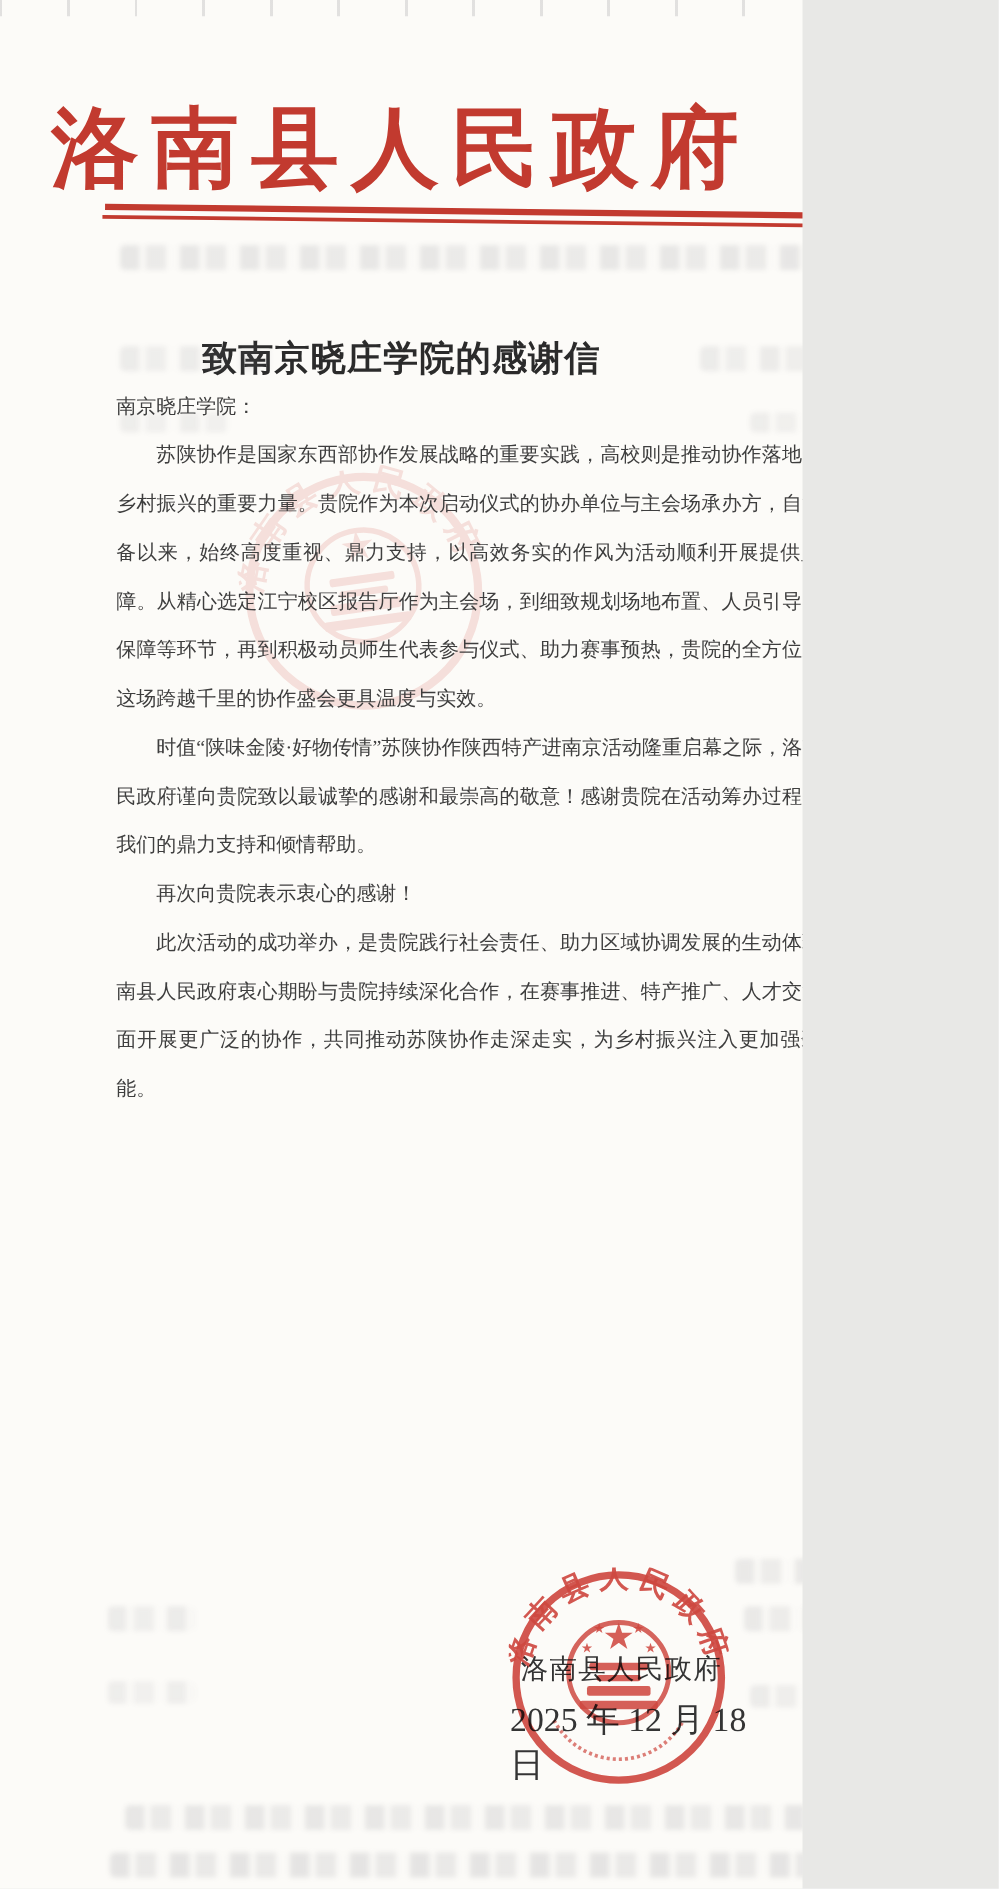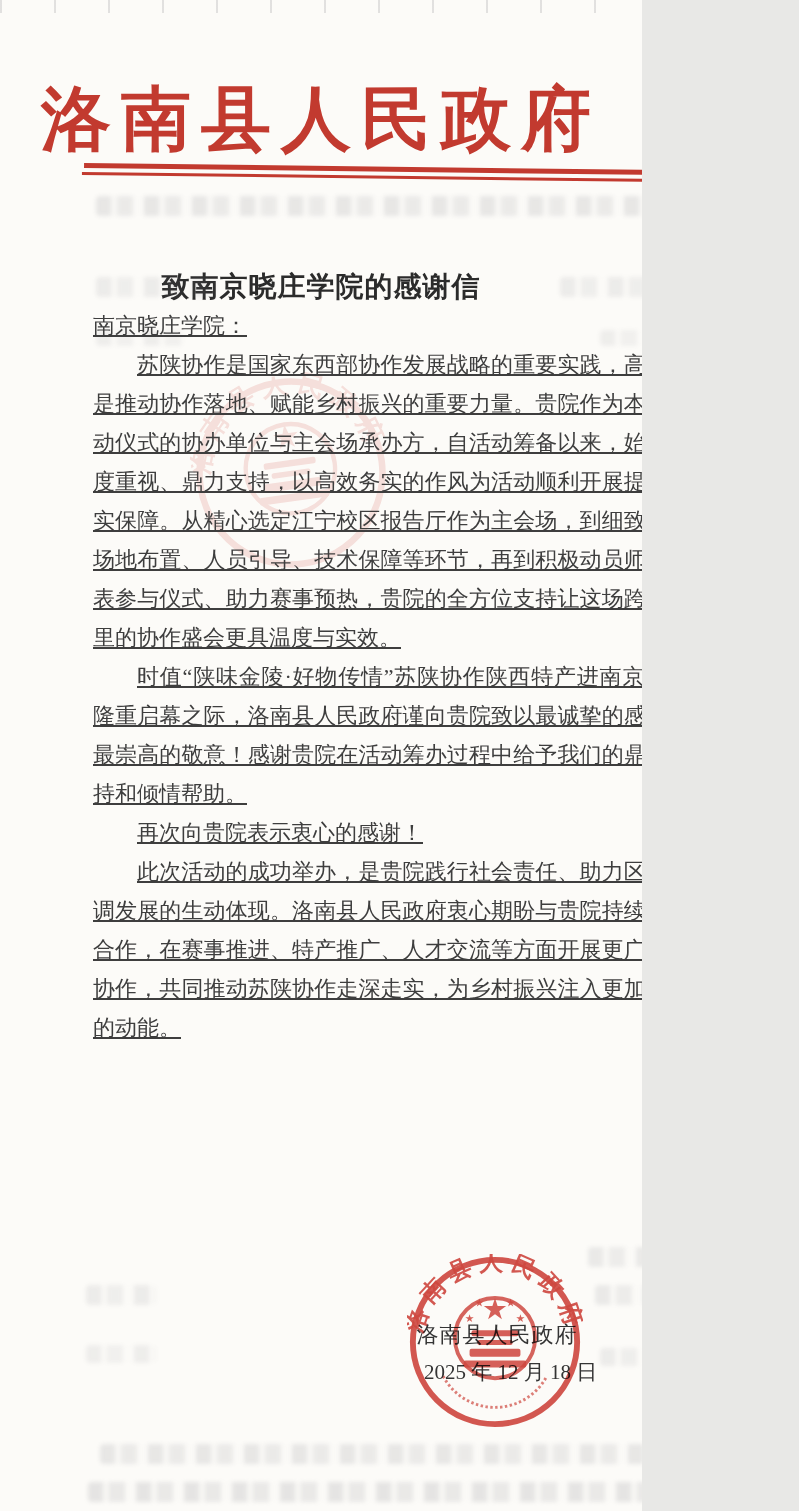--- a/index.html
+++ b/index.html
@@ -40,35 +40,34 @@
   .subject{
     position:absolute;top:228px;left:0;width:100%;
     text-align:center;
     font-size:28px;font-weight:bold;letter-spacing:1px;
     color:#2b2b2b;
     margin-top:40px;
   }
   
   .body-text{
     position:absolute;top:306px;left:93px;width:597px;
-    font-size:22px;line-height:39px;
+    font-size:16px;line-height:39px;
     color:#3e3e3e;
     text-align:justify;
-    text-decoration:underline;
   }
   .body-text p{margin:0;text-indent:2em;}
   .body-text p.salutation{text-indent:0;}
   
   .signer{
     position:absolute;top:1320px;left:407px;width:180px;
     text-align:center;font-size:22px;letter-spacing:1px;color:#343434;
   }
   .date{
     position:absolute;top:1358px;left:408px;width:205px;
-    text-align:center;font-size:21px;color:#343434;
+    font-size:27px;color:#343434;
   }
   
   .seal{
     position:absolute;left:407px;top:1254px;width:176px;height:176px;
     mix-blend-mode:multiply;opacity:.95;
   }
   .ghost-seal{
     position:absolute;left:193px;top:375px;width:196px;height:196px;
     opacity:.15;transform:rotate(-8deg);
     mix-blend-mode:multiply;

